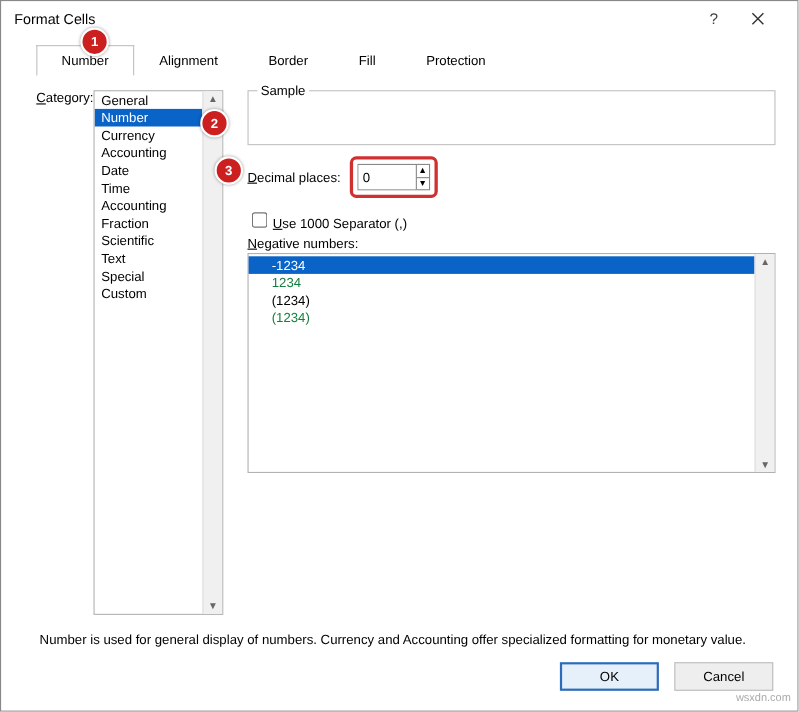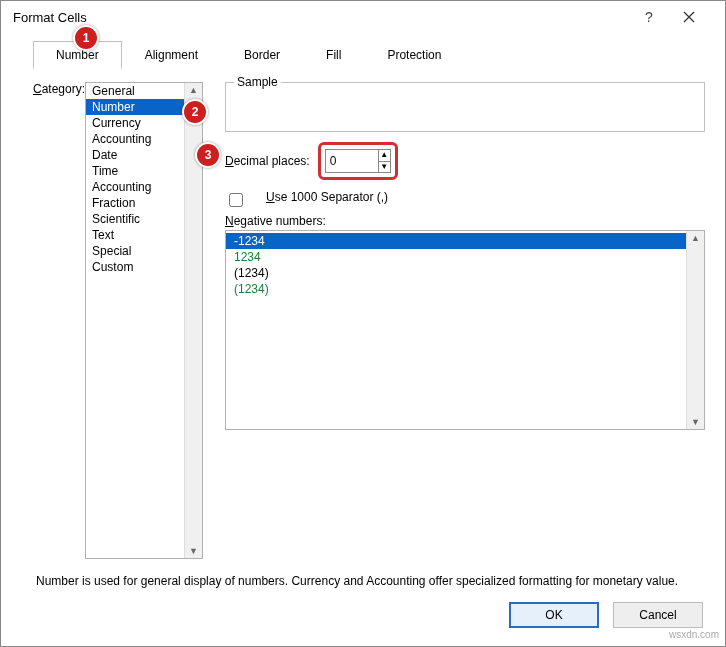--- a/index.html
+++ b/index.html
@@ -23,26 +23,26 @@
 .right{flex:1;display:flex;flex-direction:column}
 .sample-box{border:1px solid #c0c0c0;position:relative;height:48px;margin-bottom:10px}
 .sample-box .lbl{position:absolute;top:-8px;left:8px;background:#fff;padding:0 3px}
 .row{display:flex;align-items:center;gap:8px;margin-bottom:10px}
 .dec-hl{border:3px solid #d03030;border-radius:6px;padding:4px 4px;display:flex;align-items:center;position:relative}
 .spinner{border:1px solid #888;display:flex;height:22px;width:64px}
 .spinner input{border:0;width:44px;padding:0 4px;font-size:12px;outline:none}
 .spins{width:18px;border-left:1px solid #888;display:flex;flex-direction:column}
 .spins div{flex:1;display:flex;align-items:center;justify-content:center;font-size:8px;line-height:1;border-bottom:1px solid #888;cursor:pointer}
 .spins div:last-child{border-bottom:0}
-.chk{display:flex;align-items:flex-start;gap:20px}
+.chk{display:flex;align-items:flex-end;gap:2px}
 .chk input{width:14px;height:14px}
 .neg-label{margin-top:4px}
 .neg-box{border:1px solid #b1b1b1;height:198px;display:flex;margin-top:2px}
 .neg-inner{flex:1;padding:2px 0}
-.neg-item{padding:1px 8px;cursor:pointer}
+.neg-item{padding:1px 21px;cursor:pointer}
 .neg-item.sel{background:#0a63c7;color:#fff}
 .neg-item.red{color:#15803d}
 .desc{padding:14px 20px 0 35px;font-size:12px;line-height:1.4}
 .buttons{display:flex;justify-content:flex-end;gap:14px;padding:12px 22px 18px 16px;margin-top:auto}
 .btn-ok{width:90px;height:26px;border:2px solid #2d6bbb;background:#e5f0fb;cursor:pointer;font-size:12px}
 .btn-cancel{width:90px;height:26px;border:1px solid #bbb;background:#eee;cursor:pointer;font-size:12px}
 .u{text-decoration:underline}
 .annot{position:absolute;width:22px;height:22px;background:#cc1f1f;border:2px solid #fff;border-radius:50%;color:#fff;font-weight:bold;font-size:12px;display:flex;align-items:center;justify-content:center;box-shadow:0 0 3px rgba(0,0,0,.4)}
 .watermark{position:absolute;bottom:6px;right:6px;font-size:10px;color:#aaa}
 </style>

